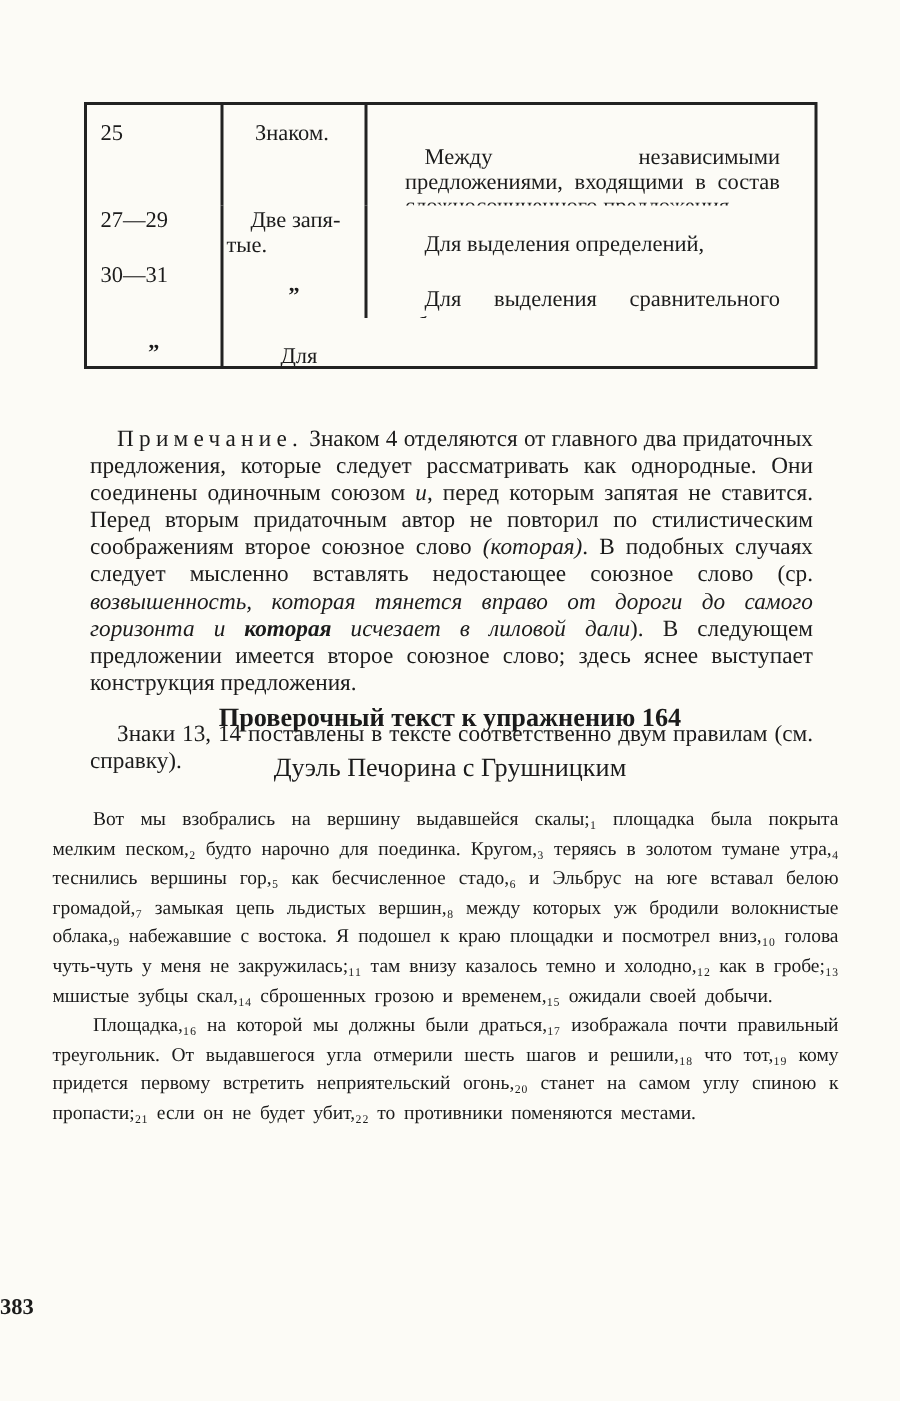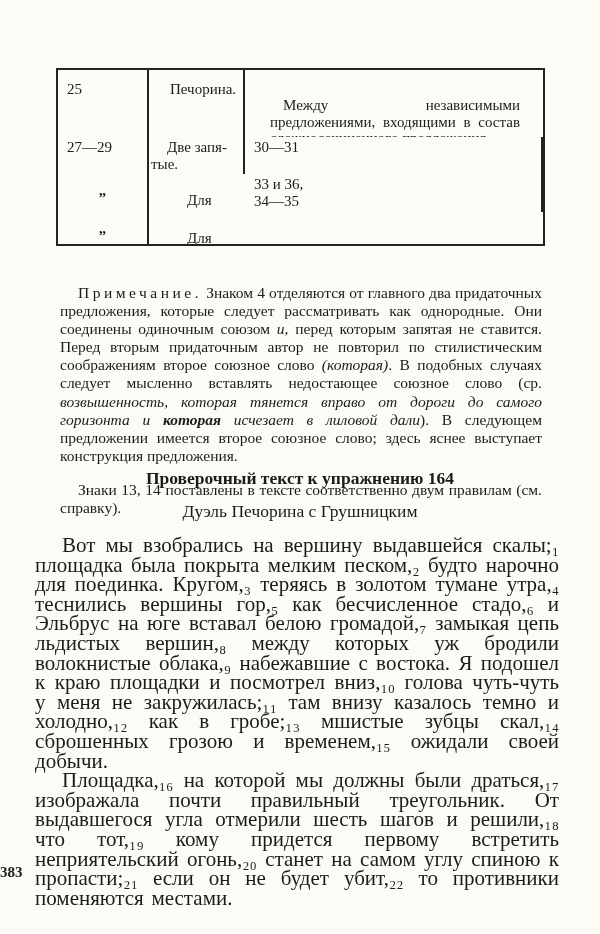--- a/index.html
+++ b/index.html
@@ -57,21 +57,21 @@
   }
   .subheading {
     position:absolute; left:0; right:0; top:501px;
     margin:0; text-align:center;
     font-size:17.5px; font-weight:normal;
   }
 
   
   .story {
     position:absolute; left:35px; right:41px; top:536px;
-    font-size:21px; line-height:19.6px;
+    font-size:13px; line-height:19.6px;
     text-align:justify; word-spacing:2.5px;
   }
   .story p { margin:0; text-indent:27px; }
 
   
   .page-number {
     position:absolute; left:0; right:0; top:864px;
     text-align:left;
     font-size:15px; font-weight:bold;
   }
@@ -79,47 +79,46 @@
 </head>
 <body>
 
 <div class="page">
 
   <div class="rules-table">
 
     <div class="cell signs border-r r1">
         <span class="signs-line">25</span>
       </div>
-    <div class="cell mark border-r r1"><span>Печорина.</span></div>
+    <div class="cell mark border-r r1"><span>Знаком.</span></div>
     <div class="cell purpose r1">
         <p>Между независимыми предложениями, входящими в состав сложносочиненного предложения.</p>
       </div>
 
     <div class="cell signs border-r">
         <span class="signs-line">27—29</span>
       </div>
     <div class="cell mark border-r">
         <span class="mark-line1">Две запя-</span>
         <span class="mark-line2">тые.</span>
+      </div>
+    <div class="cell purpose">
+        <p>Для выделения определений,</p>
       </div>
 
     <div class="cell signs border-r">
         <span class="signs-line">30—31</span>
       </div>
     <div class="cell mark border-r">
         <span class="ditto">„</span>
       </div>
     <div class="cell purpose">
         <p>Для выделения сравнительного оборота.</p>
       </div>
 
-    <div class="cell signs border-r">
-        <span class="signs-line">33 и 36,</span>
-        <span class="signs-line">34—35</span>
-      </div>
     <div class="cell mark border-r">
         <span class="ditto">„</span>
       </div>
     <div class="cell purpose">
         <p>Для выделения треугольник предложения.</p>
       </div>
   </div>
 
   <div class="note-block">
     <p><span class="note-label">Примечание.</span><span> Знаком 4 отделяются от главного два придаточных предложения, которые следует рассматривать как однородные. Они соединены одиночным союзом </span><i>и</i><span>, перед которым запятая не ставится. Перед вторым придаточным автор не повторил по стилистическим соображениям второе союзное слово </span><i>(которая)</i><span>. В подобных случаях следует мысленно вставлять недостающее союзное слово (ср. </span><i>возвышенность, которая тянется вправо от дороги до самого горизонта и </i><span class="bi">которая</span><i> исчезает в лиловой дали</i><span>). В следующем предложении имеется второе союзное слово; здесь яснее выступает конструкция предложения.</span></p>

